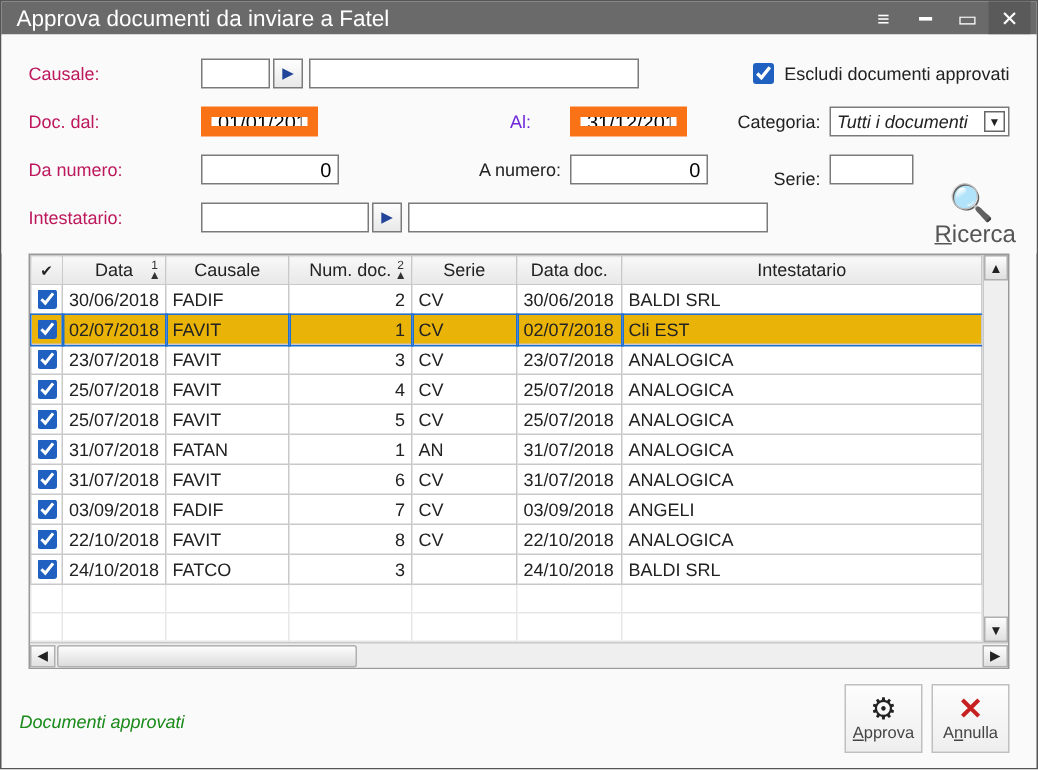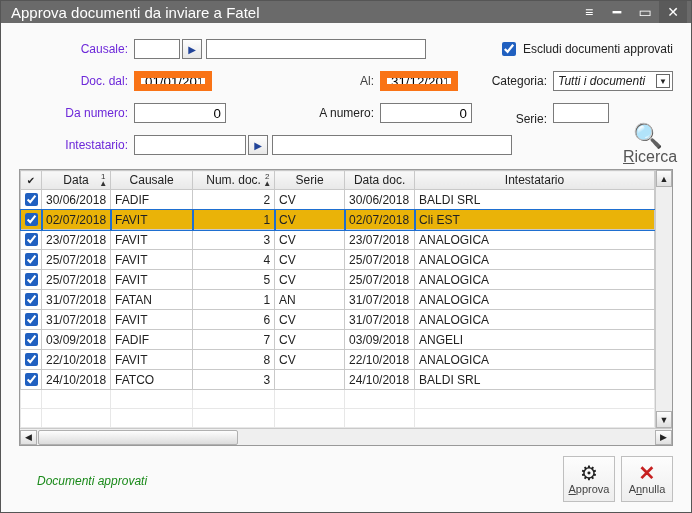--- a/index.html
+++ b/index.html
@@ -4,22 +4,22 @@
 <style>
   * { box-sizing: border-box; }
   html, body { margin: 0; padding: 0; font-family: "Segoe UI", Tahoma, sans-serif; font-size: 12px; color: #222; background: #fff; }
   .window { width: 692px; height: 513px; display: flex; flex-direction: column; border: 1px solid #555; background:#fafafa; }
   .titlebar { background: #6a6a6a; color: #fff; height: 28px; display: flex; align-items: center; padding: 0 4px 0 10px; }
   .titlebar .title { flex: 1; font-size: 15px; }
   .tbtn { width: 28px; height: 100%; display:flex; align-items:center; justify-content:center; color:#fff; font-size:14px; cursor:pointer; }
   .tbtn.close { background:#5a5a5a; }
   .form-area { padding: 12px 18px 6px 18px; background:#fafafa; }
   .row { display:flex; align-items:center; height:28px; margin-bottom:4px; }
-  .lbl { width:115px; text-align:right; padding-right:6px; color:#6d28d9; }
-  .lbl2 { width:40px; text-align:right; padding-right:6px; color:#404040;}
+  .lbl { width:115px; padding-right:6px; color:#be185d; }
+  .lbl2 { width:40px; text-align:left; padding-right:6px; color:#6d28d9;}
   .txt { height:20px; border:1px solid #7a7a7a; background:#fff; padding:0 4px; }
   .txt.hl { border:7px solid #f97316; }
   .num { text-align:right; }
   .arrowbtn { width:20px; height:20px; border:1px solid #7a7a7a; background:linear-gradient(#fefefe,#e8e8e8); display:flex; align-items:center; justify-content:center; font-size:10px; color:#249; cursor:pointer; margin-left:2px;}
   .select { height:20px; border:1px solid #7a7a7a; background:#fff; font-style:italic; width:120px; display:flex; align-items:center; justify-content:space-between; padding:0 2px 0 4px;}
   .select .car { width:14px; height:14px; border:1px solid #666; display:flex;align-items:center;justify-content:center;font-size:8px;}
   .chk { display:flex; align-items:center; gap:4px; }
   .chk input { width:14px; height:14px; }
   .searchbox { width:50px; text-align:center; color:#555; cursor:pointer;}
   .searchbox .mag { font-size:24px; line-height:1; }
@@ -36,21 +36,21 @@
   td.num { text-align:right;}
   tr.sel td { background:#eab308; outline:1px solid #1f6fd0;}
   tr.emptyrow td{color:transparent; border-color:#e7e7e7;}
   .vbar { width:17px; background:#efefef; border-left:1px solid #c9c9c9; position:relative;}
   .vbar .arup,.vbar .ardn{position:absolute;left:0;width:100%;height:17px;background:linear-gradient(#fdfdfd,#e0e0e0);border:1px solid #b0b0b0;display:flex;align-items:center;justify-content:center;font-size:9px;}
   .vbar .arup{top:0}.vbar .ardn{bottom:0}
   .hscroll{height:17px; background:#efefef; border-top:1px solid #c9c9c9; display:flex; align-items:center;}
   .hscroll .ar{width:17px;height:15px;background:linear-gradient(#fdfdfd,#e0e0e0);border:1px solid #b0b0b0;display:flex;align-items:center;justify-content:center;font-size:9px;}
   .hscroll .thumb{width:200px; height:15px; margin-left:1px; background:linear-gradient(#fdfdfd,#dcdcdc); border:1px solid #b0b0b0; border-radius:2px;}
   .hscroll .track{flex:1}
-  .footer{display:flex; align-items:flex-end; padding:6px 18px 10px 36px;}
+  .footer{display:flex; align-items:flex-end; padding:6px 18px 10px 12px;}
   .legend{color:#1a8a1a; font-style:italic; flex:1; padding-bottom:14px;}
   .fbtn{width:52px; height:46px; border:1px solid #bfbfbf; background:linear-gradient(#fdfdfd,#eeeeee); margin-left:6px; display:flex; flex-direction:column; align-items:center; justify-content:center; cursor:pointer;}
   .fbtn .ico{font-size:20px; line-height:1;}
   .fbtn .fl{font-size:11px; color:#444;}
   .fbtn.cancel .ico{color:#c62020; font-weight:bold;}
   .sort{font-size:8px; position:absolute; right:3px; top:2px; color:#333; line-height:7px;}
   input[type=checkbox]{accent-color:#2060c0;}
 </style>
 </head>
 <body>

